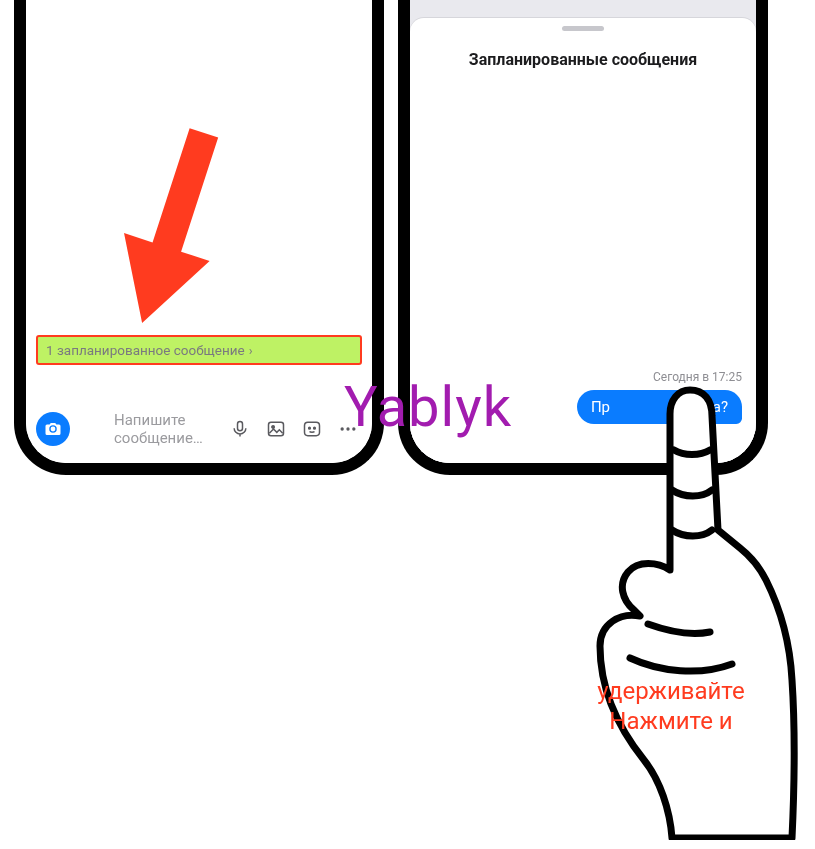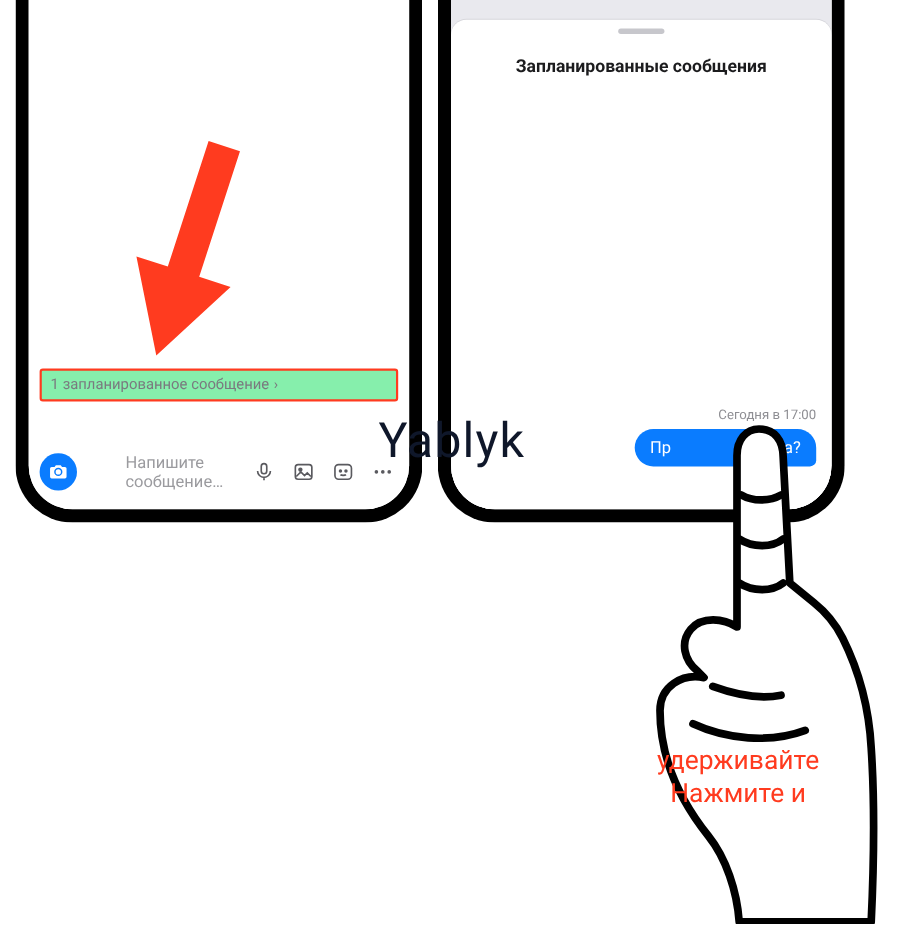--- a/index.html
+++ b/index.html
@@ -39,21 +39,21 @@
     right: 10px;
     top: 335px;
     height: 30px;
     display: flex;
     align-items: center;
     font-size: 13.5px;
     color: #7a7a7f;
     padding: 0 8px;
     border: 2px solid #ff3b1f;
     border-radius: 3px;
-    background: #86efac;
+    background: #bef264;
   }
   .scheduled-banner .chev { margin-left: 4px; font-size: 13px; color: #7a7a7f; }
 
   .compose-bar {
     position: absolute;
     left: 0; right: 0;
     bottom: 8px;
     height: 52px;
     display: flex;
     align-items: center;
@@ -136,22 +136,22 @@
     border-radius: 18px;
     border-bottom-right-radius: 6px;
     white-space: nowrap;
   }
 
   
   .watermark {
     position: absolute;
     left: 344px;
     top: 374px;
-    font-size: 44px;
-    color: #0f172a;
+    font-size: 56px;
+    color: #a21caf;
     letter-spacing: 1px;
     pointer-events: none;
     user-select: none;
   }
 
   
   .hand-layer {
     position: absolute;
     left: 560px;
     top: 380px;
@@ -230,21 +230,21 @@
     <polygon points="50,0 80,0 80,120 110,120 65,200 20,120 50,120" fill="#ff3b1f"></polygon>
   </g>
 </svg>
 
 <div class="phone phone-right">
   <div class="screen">
     <div style="position:absolute;inset:0;background:#e9e9ee;"></div>
     <div class="sheet">
       <div class="grabber"></div>
       <div class="sheet-title">Запланированные сообщения</div>
-      <div class="timestamp">Сегодня в 17:00</div>
+      <div class="timestamp">Сегодня в 17:25</div>
       <div class="bubble">
         <span>Пр</span>
         <span style="opacity:0;">ивет! Ка</span>
         <span>к дела?</span>
       </div>
     </div>
   </div>
 </div>
 
 <div class="watermark">Yablyk</div>

